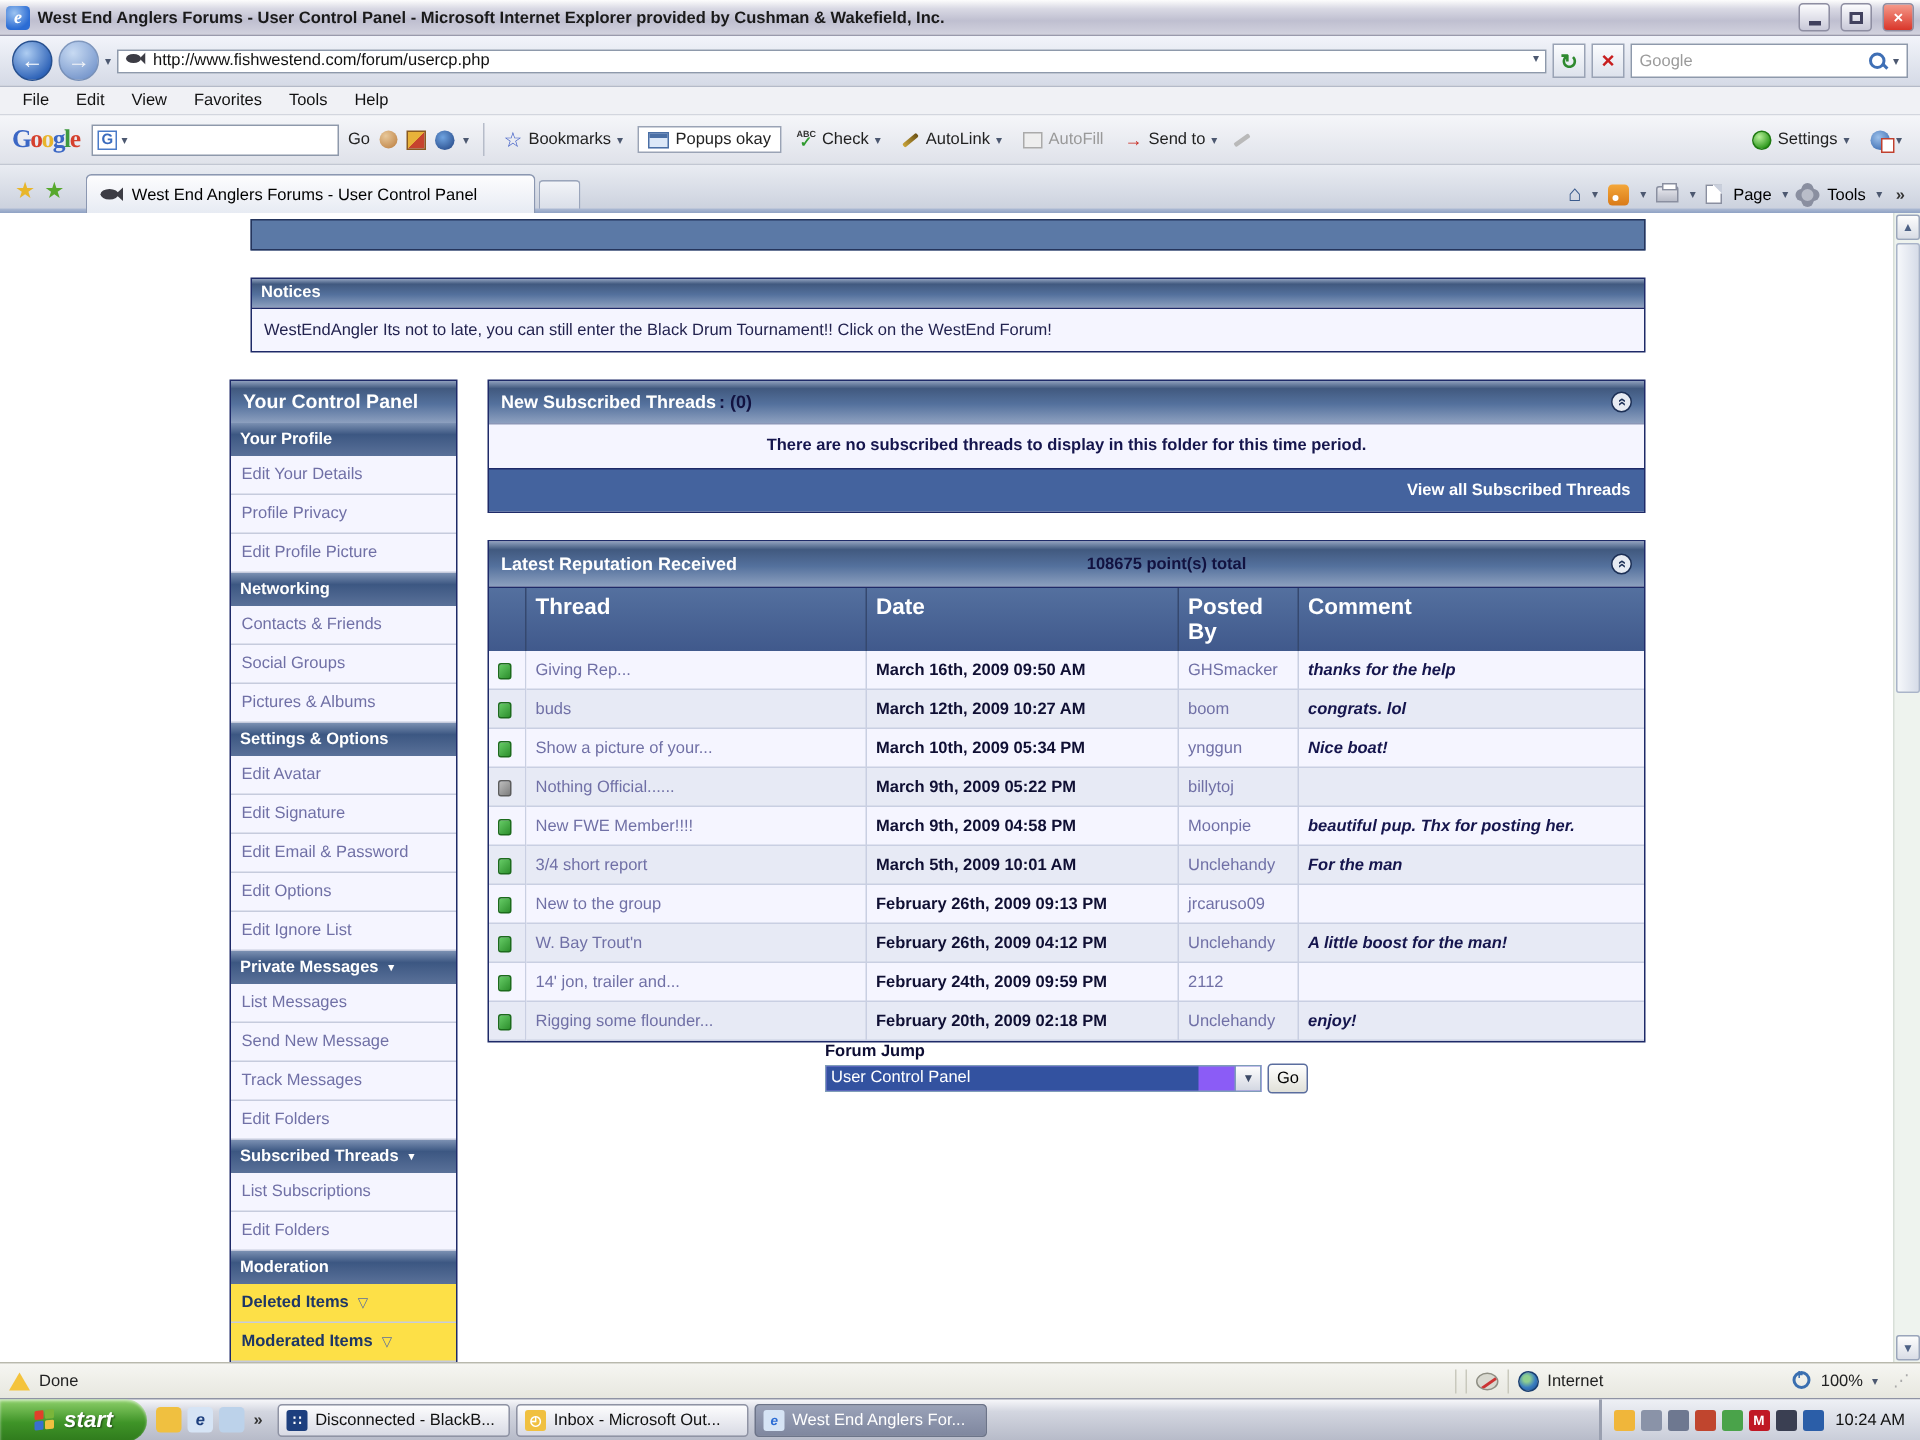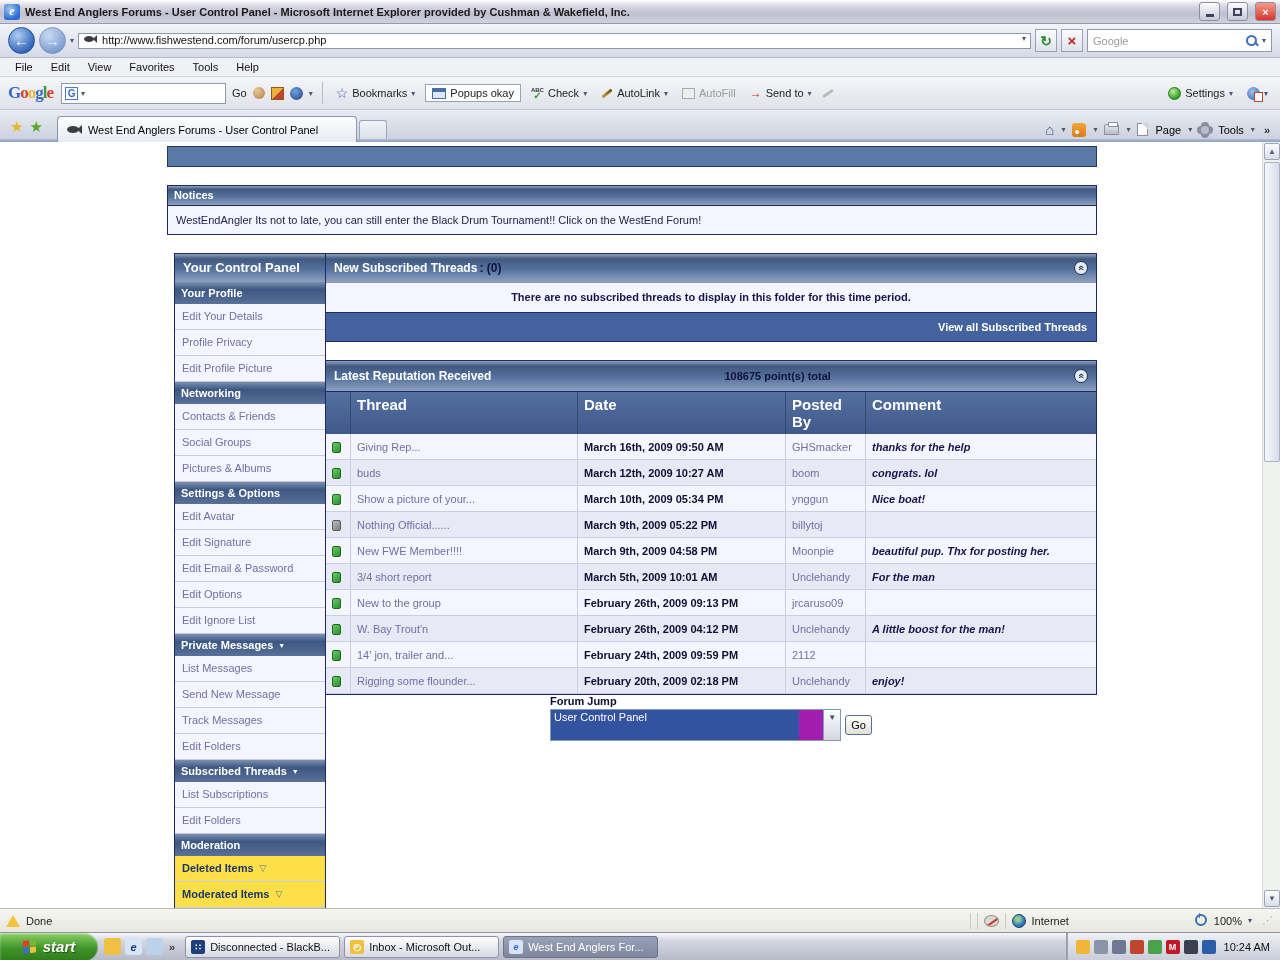--- a/index.html
+++ b/index.html
@@ -108,21 +108,21 @@
   .nav-item { color:#fff; font-weight:bold; font-size:11px; display:flex; gap:4px; align-items:center;margin-top:31px; }
   .nav-caret { font-size:7px; }
 
   .panel-border { border:1px solid #1e2a68; }
   .tcat { background:linear-gradient(180deg,#8fa0bd 0%,#41597f 18%,#54719d 55%,#8da0bf 100%); color:#fff; font-weight:bold; }
 
   .notices { position:absolute; left:167px; top:43px; width:930px; }
   .notices-header { height:19px; line-height:18px; padding-left:6px; font-size:11px; }
   .notices-body { background:#f5f5ff; border-top:1px solid #1e2a68; padding:8px 8px; color:#23234f; font-size:11px; }
 
-  .sidebar { position:absolute; left:174px; top:111px; width:152px; }
+  .sidebar { position:absolute; left:153px; top:111px; width:152px; }
   .sb-title { height:28px; line-height:28px; font-size:13px; padding-left:8px; }
   .sb-header { height:22px; line-height:21px; font-size:11px; padding-left:6px; color:#fff; font-weight:bold;
     background:linear-gradient(180deg,#7b90b2 0%,#3c5782 35%,#5a7199 100%); display:flex; align-items:center; gap:5px; }
   .sb-header .sb-caret { font-size:7px; margin-top:1px; }
   .sb-link { height:26px; line-height:25px; padding-left:7px; background:#f5f5ff; border-bottom:1px solid #c6cbdd;
     color:#7070a6; font-size:11px; white-space:nowrap; overflow:hidden; }
   .sb-collapsible { height:26px; line-height:25px; padding-left:7px; background:#fde047; border-bottom:1px solid #c6cbdd;
     color:#1d3666; font-size:11px; font-weight:bold; display:flex; align-items:center; gap:6px; }
   .sb-collapsible .tri { color:#5a6d9e; font-size:9px; font-weight:normal; }
 
@@ -153,21 +153,21 @@
   .rep-sq { width:9px; height:11px; border-radius:2px; border:1px solid #1c6b1c; background:linear-gradient(135deg,#66cc66,#2d8f2d); }
   .rep-sq.gray { border-color:#5c5c5c; background:linear-gradient(135deg,#bdbdbd,#7e7e7e); }
   .cell-thread, .cell-user { color:#7070a6; }
   .cell-date { color:#0f0f33; font-weight:bold; }
   .cell-comment { color:#15154d; font-weight:bold; align-items:flex-start !important; }
 
   .jump-block { display:flex; flex-direction:column; align-items:center; }
   .jump-inner { width:322px; }
   .jump-label { font-weight:bold; color:#0d0d33; font-size:11px; margin-bottom:2px; }
   .jump-row { display:flex; gap:4px; align-items:center; }
-  .jump-select { width:295px; height:32px; border:1px solid #7f9db9; background:#a21caf; display:flex;gap:24px; }
+  .jump-select { width:295px; height:18px; border:1px solid #7f9db9; background:#8b5cf6; display:flex;gap:24px; }
   .jump-selected { flex:1; background:#3352a0; color:#fff; padding:1px 3px; font-size:11px; }
   .jump-arrow { width:17px; background:linear-gradient(180deg,#fdfdfd,#d3d7e2); border-left:1px solid #7f9db9; text-align:center; font-size:8px; color:#3c4a66; line-height:16px; }
   .go-btn { height:20px; padding:0 5px; border:1px solid #5a6d9e; border-radius:3px; background:linear-gradient(180deg,#fff,#e0e0d8); font-size:11px; line-height:18px; }
 
   
   .statusbar { position:absolute; left:0; top:908px; width:1280px; height:24px; background:linear-gradient(180deg,#f6f6f2,#e7e7df);
     border-top:1px solid #b9b9ad; display:flex; align-items:center; padding:0 6px; gap:6px; color:#222; }
   .warn-tri { width:0; height:0; border-left:7px solid transparent; border-right:7px solid transparent; border-bottom:12px solid #f4c33c; position:relative; }
   .sb-div { width:1px; height:16px; background:#c9c9bd; }
   .eye-ic { width:15px; height:12px; border-radius:50%; background:#d9d9d0; border:1px solid #8f8f84; position:relative; overflow:hidden; }

